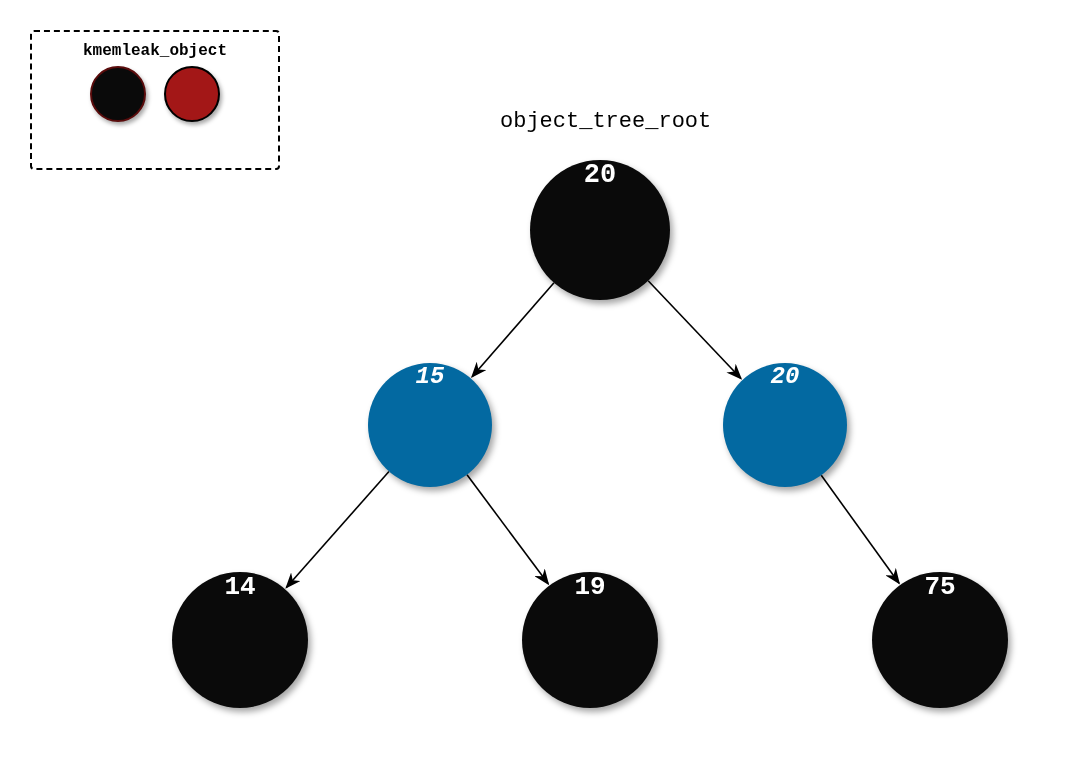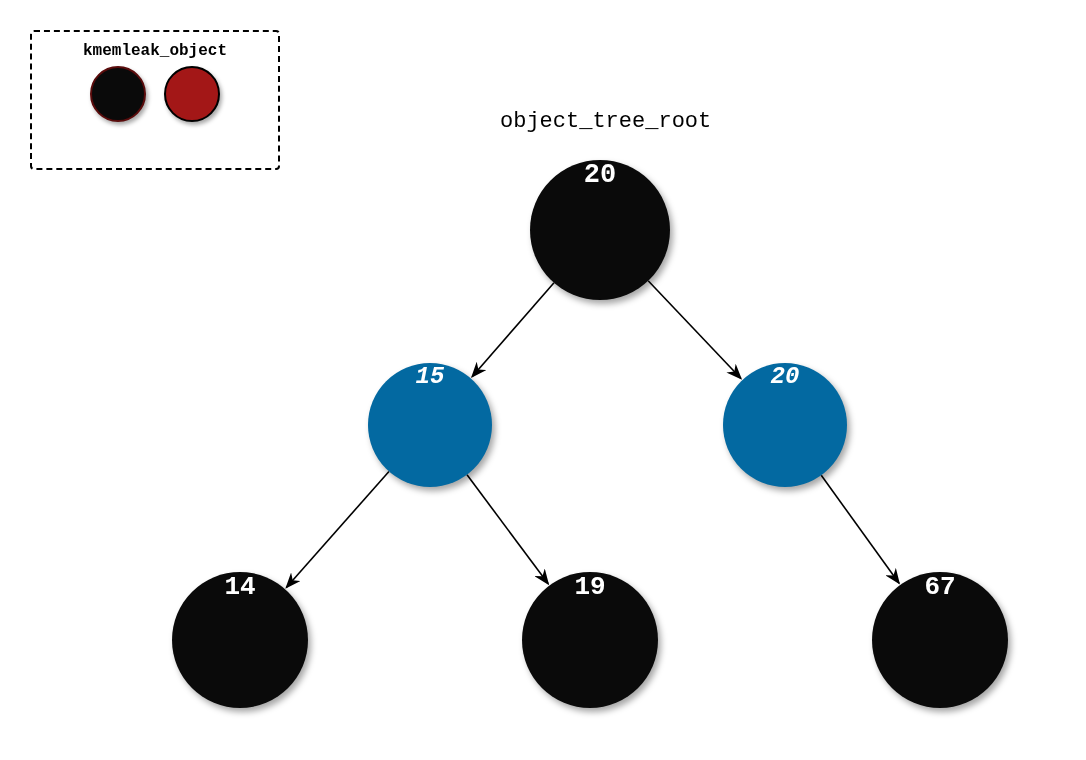--- a/index.html
+++ b/index.html
@@ -109,15 +109,15 @@
     <div class="node red-node" style="left: 723px; top: 363px; width: 124px; height: 124px; font-size: 24px;">
       <span>20</span>
     </div>
     <div class="node black-node" style="left: 172px; top: 572px; width: 136px; height: 136px; font-size: 26px;">
       <span>14</span>
     </div>
     <div class="node black-node" style="left: 522px; top: 572px; width: 136px; height: 136px; font-size: 26px;">
       <span>19</span>
     </div>
     <div class="node black-node" style="left: 872px; top: 572px; width: 136px; height: 136px; font-size: 26px;">
-      <span>67</span>
+      <span>75</span>
     </div>
   </div>
 
 </body></html>

